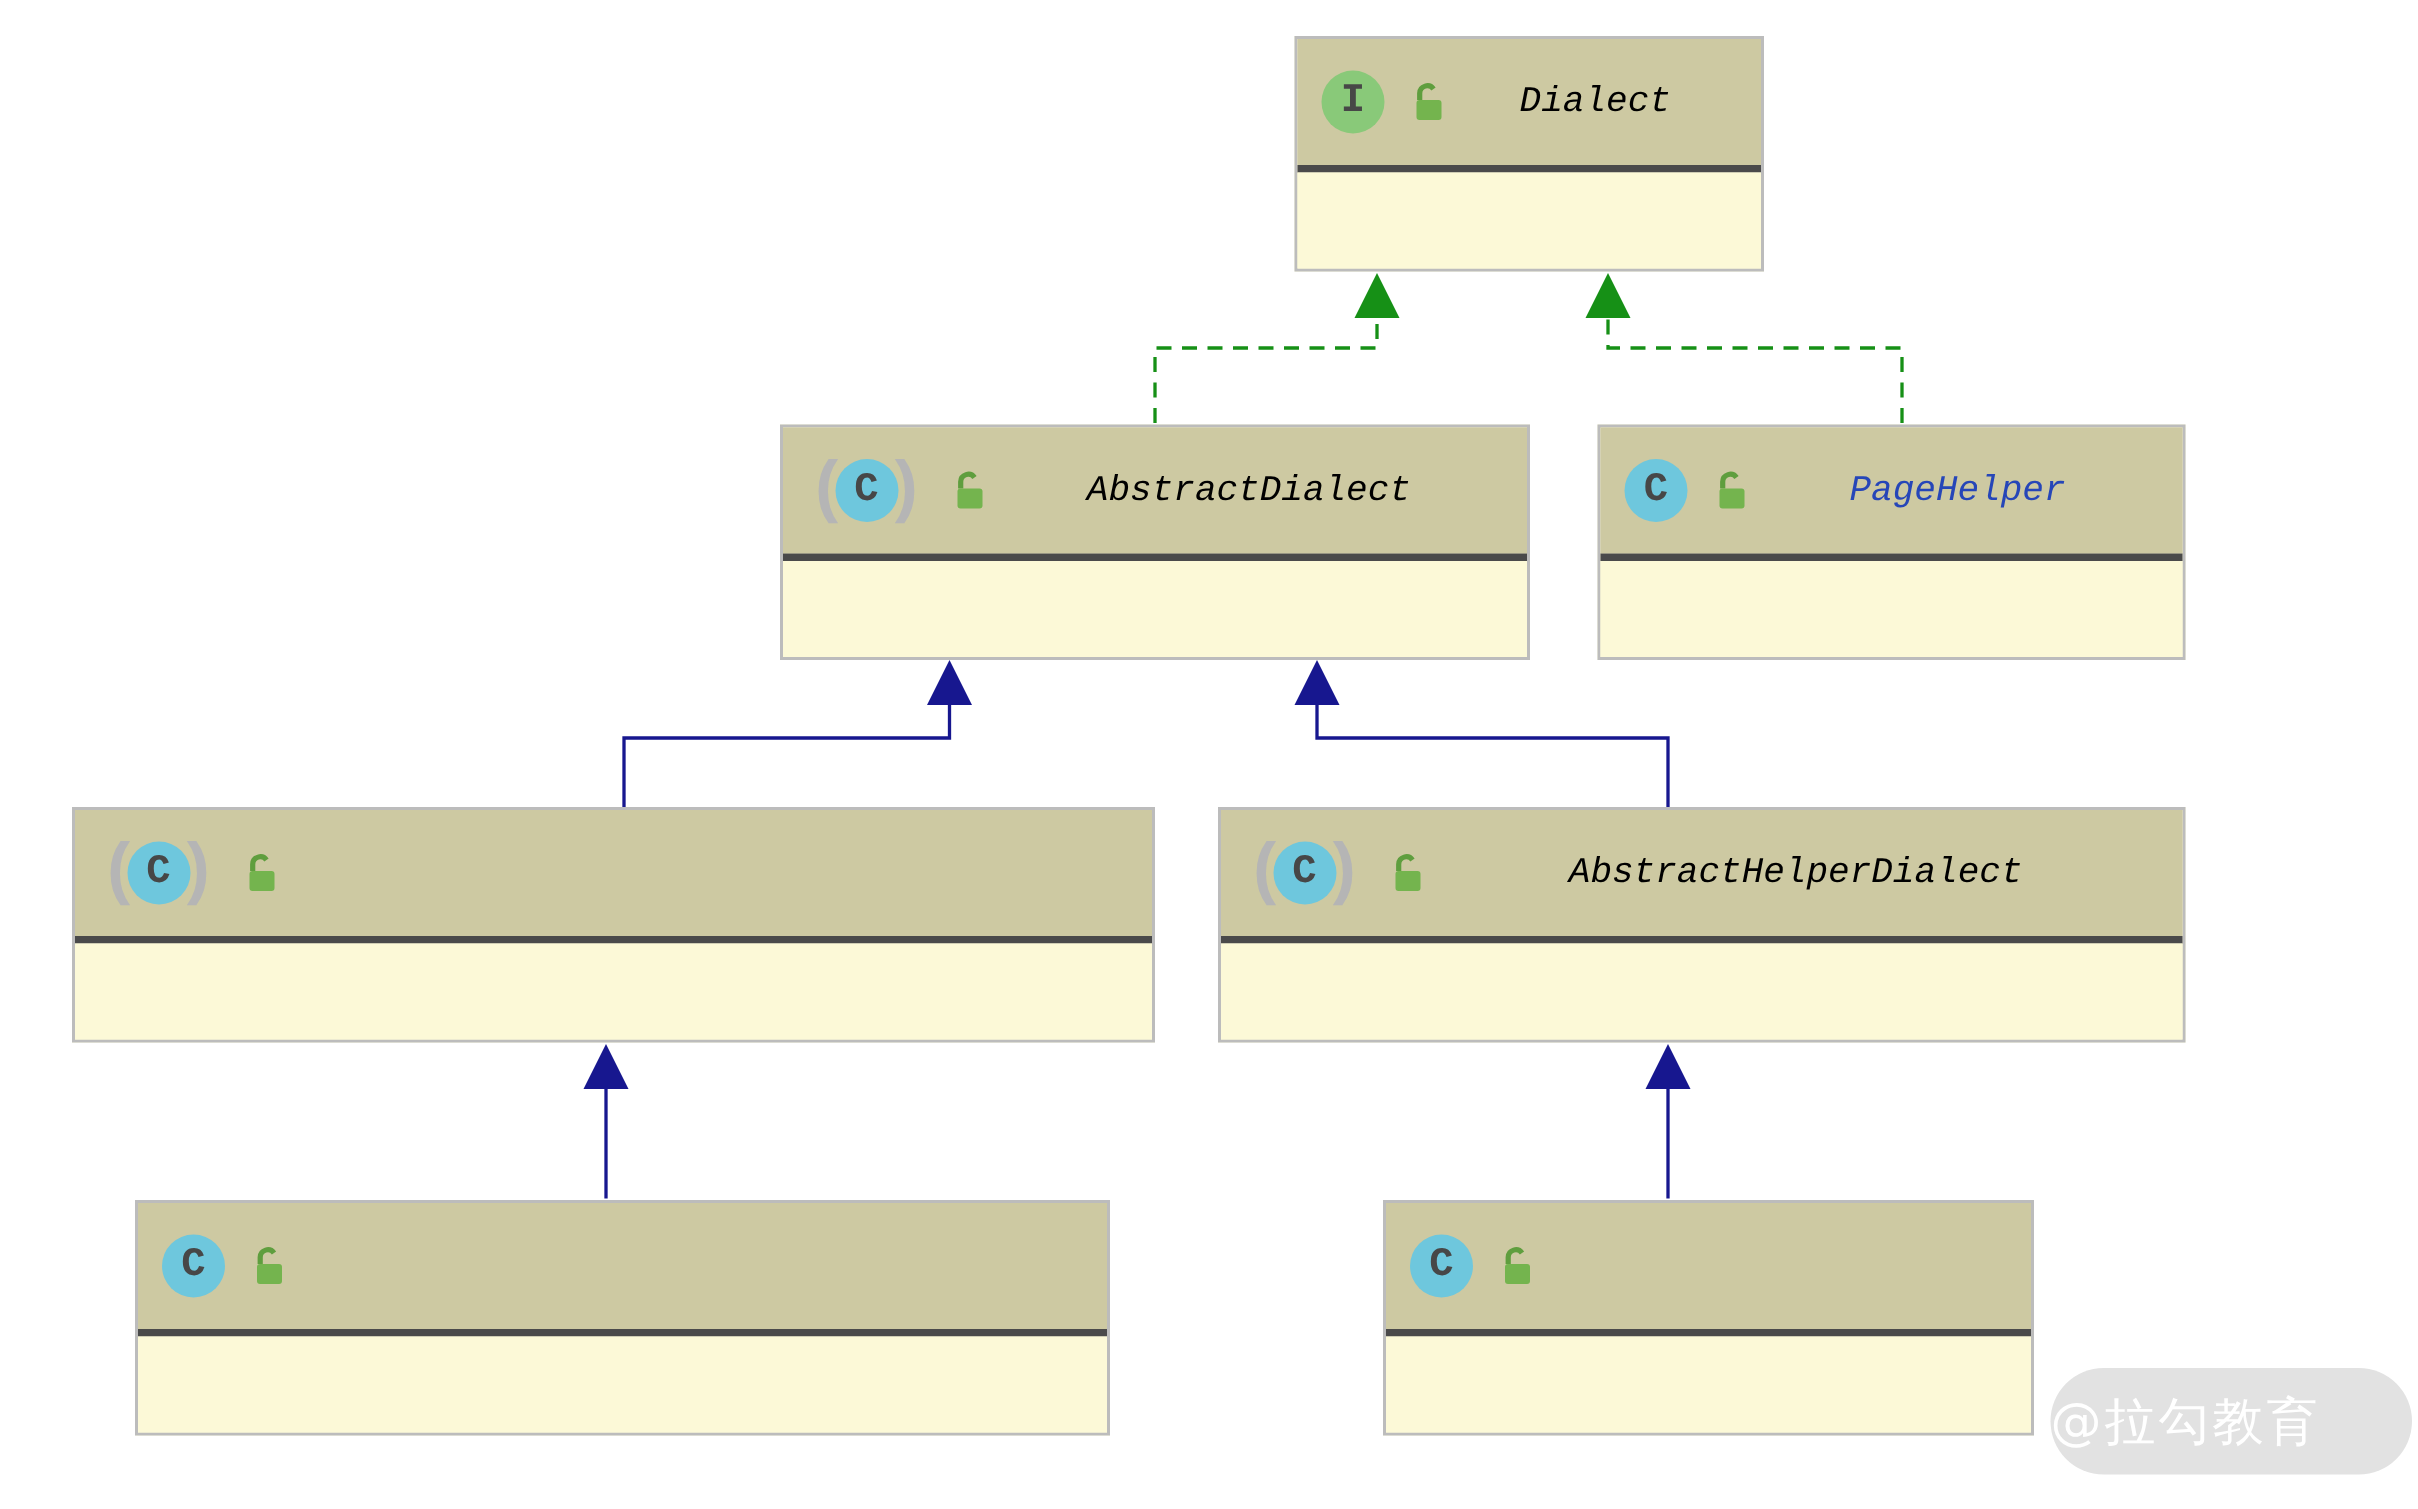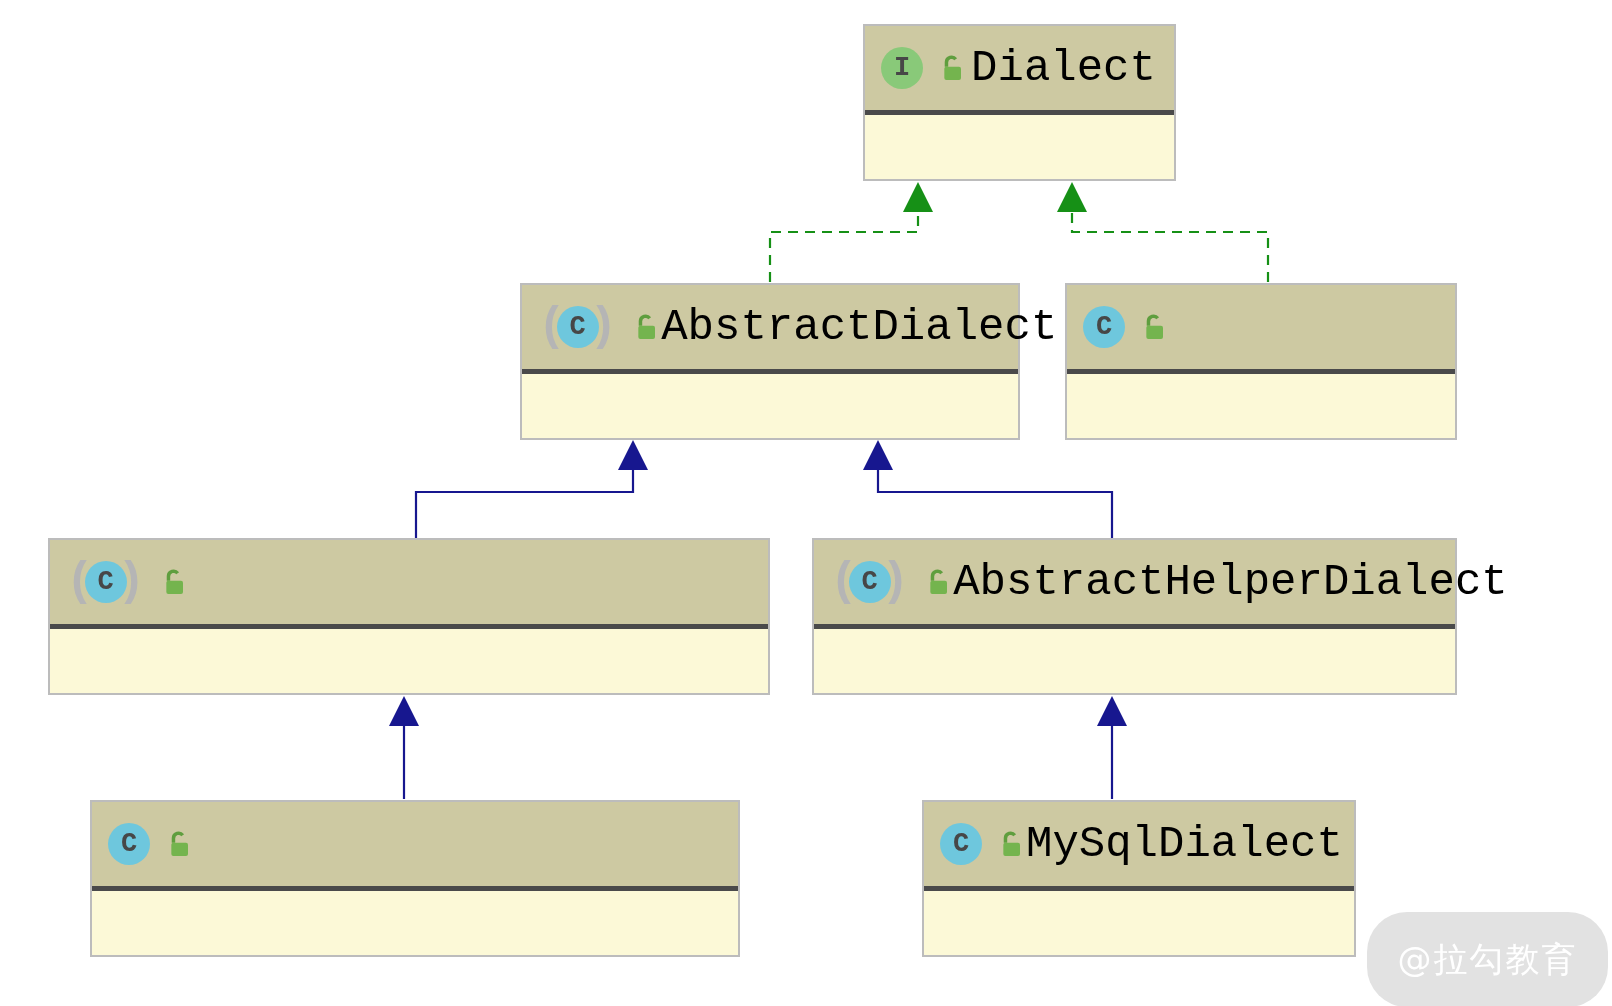--- a/index.html
+++ b/index.html
@@ -109,38 +109,38 @@
     z-index: 1;
   }
   .abstract-paren.open { margin-right: -9px; }
   .abstract-paren.close { margin-left: -9px; }
   .lock-icon { margin-left: 12px; flex: 0 0 auto; }
 
   .node-name {
     flex: 1 1 auto;
     text-align: center;
     font-family: "Liberation Mono", "DejaVu Sans Mono", monospace;
-    font-size: 44px;
+    font-size: 24px;
     color: var(--node-name-color);
     white-space: nowrap;
     padding-right: 14px;
+    font-style: italic;
   }
   .node-name.selected { color: var(--selected-name-color); }
 
   .watermark {
     position: absolute;
     left: 1367px;
     top: 912px;
     width: 241px;
-    height: 95px;
+    height: 71px;
     background: var(--watermark-bg);
     border-radius: 40px;
     display: flex;
     align-items: center;
-    justify-content: center;
     z-index: 3;
   }
   .watermark-text {
     font-family: "DejaVu Sans", sans-serif;
     font-size: 34px;
     letter-spacing: 2px;
     color: var(--watermark-text-color);
   }
 </style>
 </head>
@@ -209,20 +209,21 @@
     <div class="node-header">
       <span class="icon-cluster">
         <span class="type-icon class">
           <span class="icon-letter">C</span>
         </span>
         <svg class="lock-icon" width="32" height="32" viewBox="0 0 24 24">
           <path d="M8.6 11 V7.6 a3.8 3.8 0 0 1 6.9 -2.1" fill="none" stroke="var(--lock-green-dark)" stroke-width="2.6"></path>
           <rect x="7" y="11" width="12.5" height="10" rx="1.5" fill="var(--lock-green)"></rect>
         </svg>
       </span>
+      <span class="node-name selected">PageHelper</span>
     </div>
     <div class="node-separator"></div>
     <div class="node-body"></div>
   </div>
 
   <div class="node" style="left:48px;top:538px;width:722px;height:157px;">
     <div class="node-header">
       <span class="icon-cluster">
         <span class="abstract-paren open">(</span>
         <span class="type-icon class">
@@ -278,21 +279,20 @@
     <div class="node-header">
       <span class="icon-cluster">
         <span class="type-icon class">
           <span class="icon-letter">C</span>
         </span>
         <svg class="lock-icon" width="32" height="32" viewBox="0 0 24 24">
           <path d="M8.6 11 V7.6 a3.8 3.8 0 0 1 6.9 -2.1" fill="none" stroke="var(--lock-green-dark)" stroke-width="2.6"></path>
           <rect x="7" y="11" width="12.5" height="10" rx="1.5" fill="var(--lock-green)"></rect>
         </svg>
       </span>
-      <span class="node-name">MySqlDialect</span>
     </div>
     <div class="node-separator"></div>
     <div class="node-body"></div>
   </div>
 
   <div class="watermark">
     <span class="watermark-text">@拉勾教育</span>
   </div>
 
 </div>

